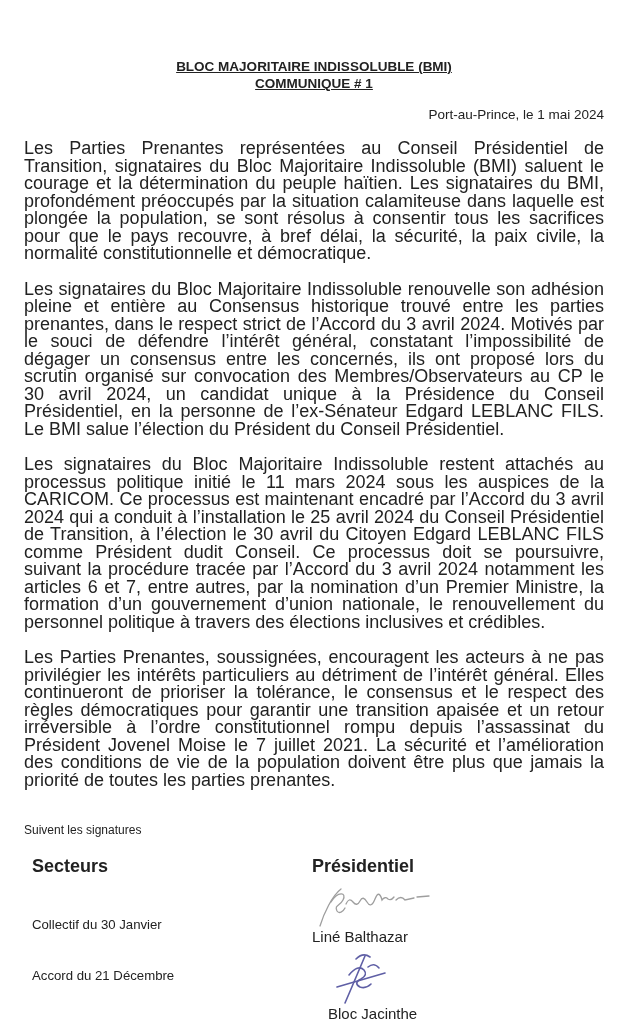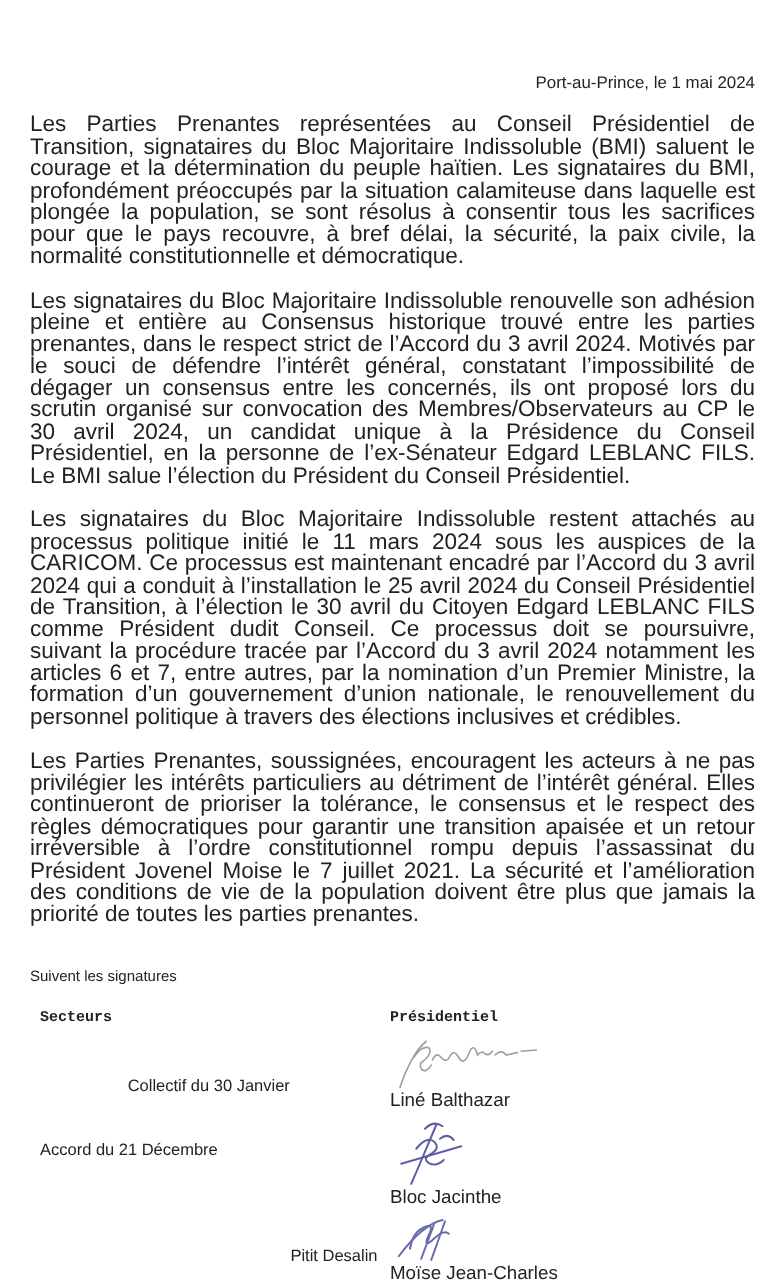--- a/index.html
+++ b/index.html
@@ -18,20 +18,21 @@
   .doc-title {
     text-align: center;
     font-weight: bold;
     font-size: 13.5px;
     line-height: 17px;
   }
   .doc-title .u { text-decoration: underline; }
   .dateline {
     text-align: right;
     font-size: 13.5px;
+    margin-top: 15px;
     padding-right: 0px;
   }
   .body-text { margin-top: 2px; }
   .para {
     font-size: 18px;
     line-height: 17.5px;
     text-align: justify;
     margin: 18px 0 0 0;
   }
   .sig-intro {
@@ -40,40 +41,44 @@
   }
   .sig-table { margin-top: 19px; }
   .sig-row, .sig-header-row { display: flex; }
   .col-left {
     width: 278px;
     box-sizing: border-box;
     padding-left: 8px;
     flex: none;
   }
   .col-right { flex: 1; padding-left: 10px; }
-  .sig-header-row { font-weight: bold; font-size: 12px; font-family: Liberation Mono, monospace; }
+  .sig-header-row { font-weight: bold; font-size: 18px; }
   .sector-label { font-size: 13.2px; }
   .rep-name { font-size: 15px; margin-top: 1px; }
   .sig-block { display: inline-block; }
   .sig-svg { display: block; }
   
   .row-1 { margin-top: 10px; }
-  .row-1 .sector-label { margin-top: 30px; text-align: center; }
-  .row-2 { margin-top: 6px; }
+  .row-1 .sector-label { margin-top: 30px; }
+  .row-2 { margin-top: 6px; gap: 16px; }
   .row-2 .sector-label { margin-top: 16px; }
   .row-3 { margin-top: 4px; }
   .row-3 .sector-label { margin-top: 26px; text-align: right; }
   .row-4 { margin-top: 2px; }
   .row-4 .sector-label { margin-top: 36px; }
 </style>
 </head>
 <body>
 
 <div class="page">
 
+  <div class="doc-title">
+    <div class="u">BLOC MAJORITAIRE INDISSOLUBLE (BMI)</div>
+    <div class="u">COMMUNIQUE # 1</div>
+  </div>
 
   <div class="dateline">Port-au-Prince, le 1 mai 2024</div>
 
   <div class="body-text">
     <p class="para">Les Parties Prenantes représentées au Conseil Présidentiel de Transition, signataires du Bloc Majoritaire Indissoluble (BMI) saluent le courage et la détermination du peuple haïtien. Les signataires du BMI, profondément préoccupés par la situation calamiteuse dans laquelle est plongée la population, se sont résolus à consentir tous les sacrifices pour que le pays recouvre, à bref délai, la sécurité, la paix civile, la normalité constitutionnelle et démocratique.</p>
     <p class="para">Les signataires du Bloc Majoritaire Indissoluble renouvelle son adhésion pleine et entière au Consensus historique trouvé entre les parties prenantes, dans le respect strict de l’Accord du 3 avril 2024. Motivés par le souci de défendre l’intérêt général, constatant l’impossibilité de dégager un consensus entre les concernés, ils ont proposé lors du scrutin organisé sur convocation des Membres/Observateurs au CP le 30 avril 2024, un candidat unique  à la Présidence du Conseil Présidentiel, en la personne de l’ex-Sénateur Edgard LEBLANC FILS. Le BMI salue l’élection du Président du Conseil Présidentiel.</p>
     <p class="para">Les signataires du Bloc Majoritaire Indissoluble restent attachés au processus politique initié le 11 mars 2024 sous les auspices de la CARICOM. Ce processus est maintenant encadré par l’Accord du 3 avril 2024 qui a conduit à l’installation le 25 avril 2024 du Conseil Présidentiel de Transition, à l’élection le 30 avril du Citoyen Edgard LEBLANC FILS comme Président dudit Conseil. Ce processus doit se poursuivre, suivant la procédure tracée par l’Accord du 3 avril 2024 notamment les articles 6 et 7, entre autres, par la nomination d’un Premier Ministre, la formation d’un gouvernement d’union nationale, le renouvellement du personnel politique à travers des élections inclusives et crédibles.</p>
     <p class="para">Les Parties Prenantes, soussignées, encouragent les acteurs à ne pas privilégier les intérêts particuliers au détriment de l’intérêt général. Elles continueront de prioriser la tolérance, le consensus et le respect des règles démocratiques pour garantir une transition apaisée et un retour irréversible à l’ordre constitutionnel rompu depuis l’assassinat du Président Jovenel Moise le 7 juillet 2021. La sécurité et l’amélioration des conditions de vie de la population doivent être plus que jamais la priorité de toutes les parties prenantes.</p>
   </div>
 

